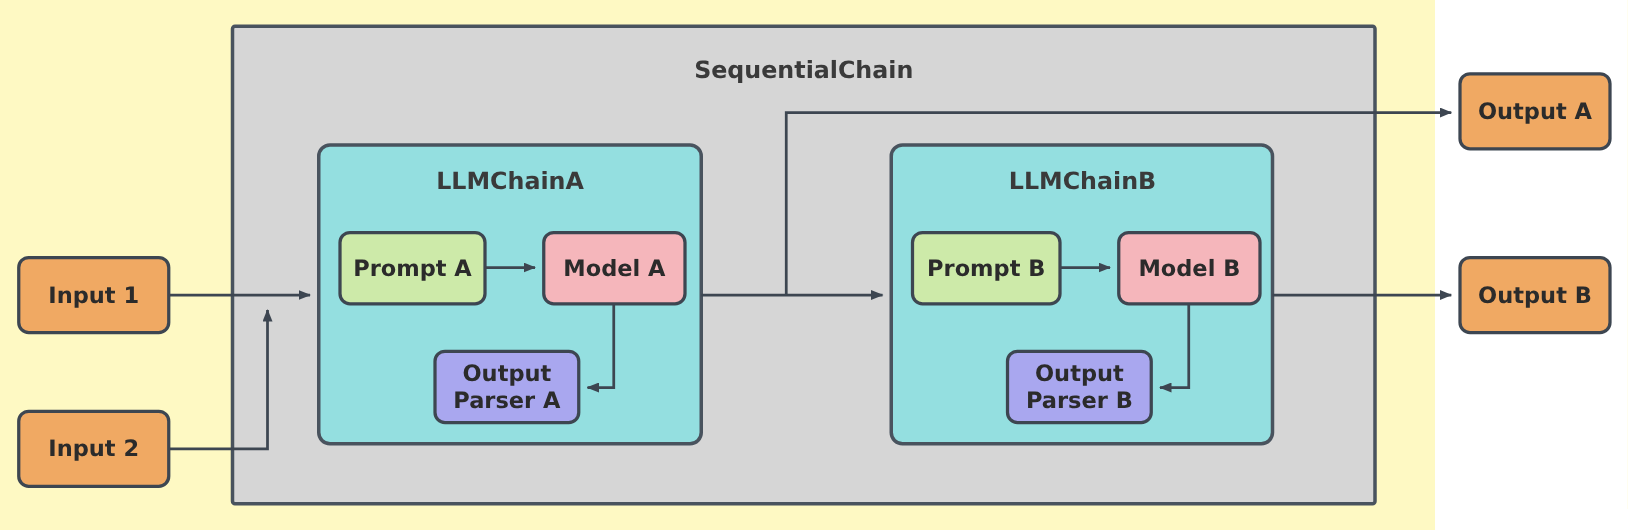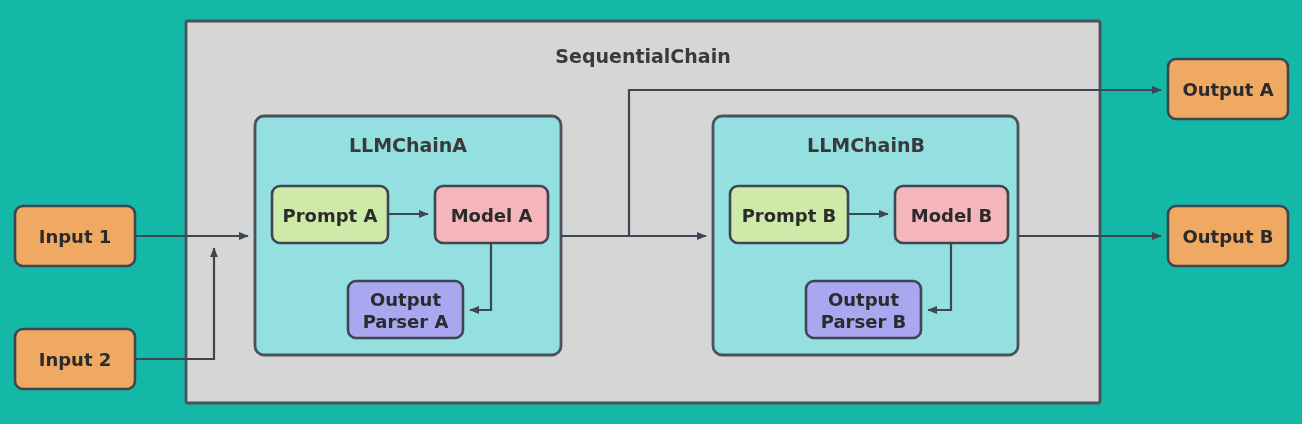--- a/index.html
+++ b/index.html
@@ -8,23 +8,23 @@
     background: #ffffff;
   }
   body {
     width: 1302px;
     height: 424px;
     font-family: "DejaVu Sans", "Liberation Sans", sans-serif;
     overflow: hidden;
   }
   #diagram-root {
     position: relative;
-    width: 1302px;
+    width: 1148px;
     height: 424px;
-    background: #14b8a6;
+    background: #fef9c3;
   }
   svg.diagram {
     display: block;
     width: 1302px;
     height: 424px;
   }
   .node-label {
     font-family: "DejaVu Sans", "Liberation Sans", sans-serif;
     font-weight: bold;
     fill: #2b2b2b;

